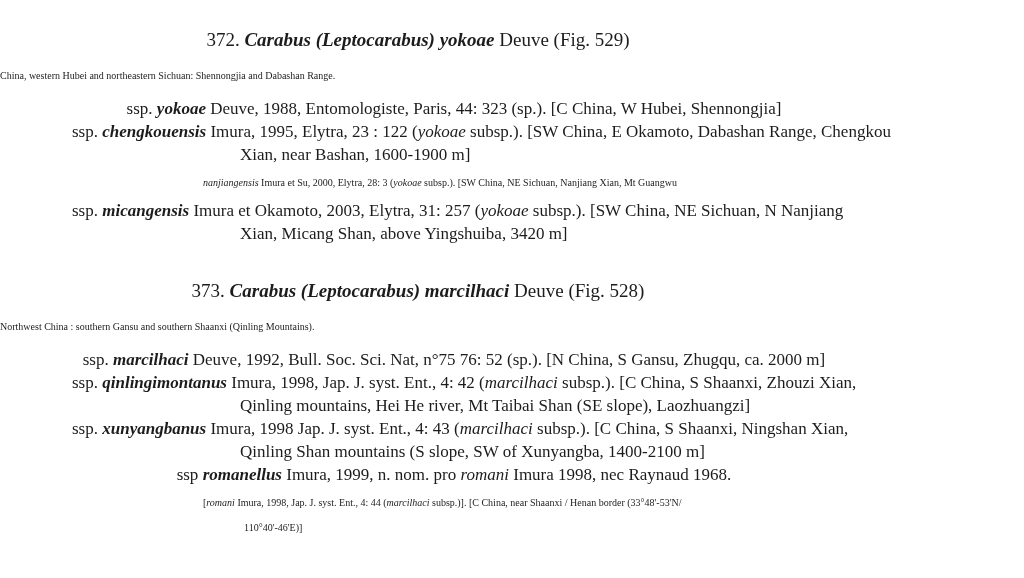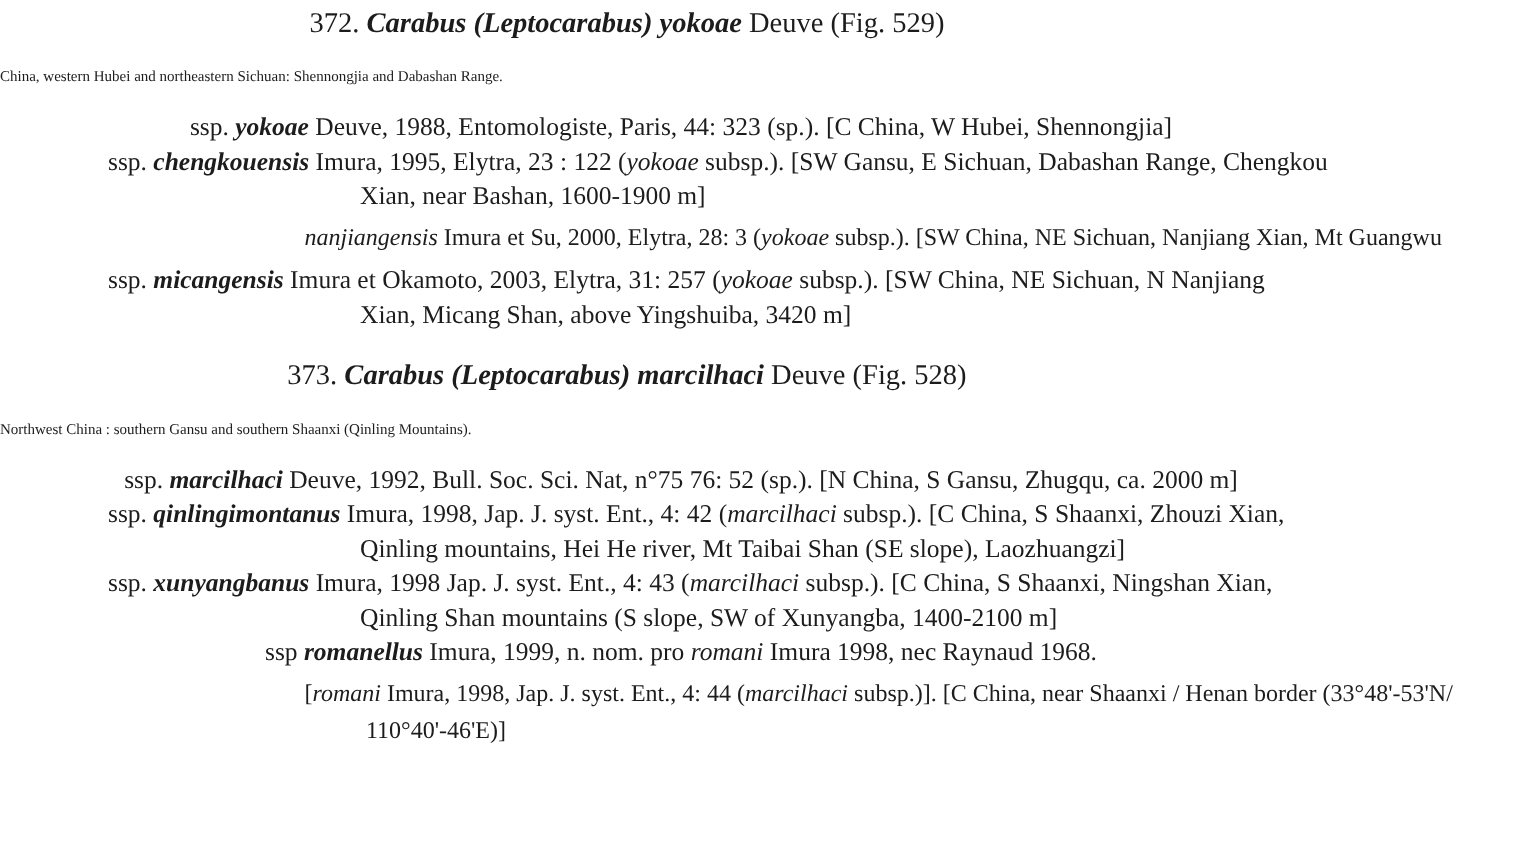--- a/index.html
+++ b/index.html
@@ -8,21 +8,21 @@
     background: #ffffff;
   }
   body {
     width: 1024px;
     height: 578px;
     overflow: hidden;
     font-family: "Liberation Serif", serif;
     color: #1c1c1c;
   }
   .page {
-    padding-top: 4px;
+    padding-top: 28px;
     width: 836px;
   }
   .section-heading {
     text-align: center;
     font-size: 19px;
     line-height: 24px;
     margin: 0 0 15px 0;
     white-space: nowrap;
   }
   .distribution {
@@ -36,45 +36,45 @@
   .entry { margin: 0; }
   .line {
     white-space: nowrap;
     font-size: 17px;
     line-height: 23px;
   }
   .l1m { margin-left: 72px; text-align: center; }
   .l2m { margin-left: 240px; }
   .entry-small { margin: 4px 0; }
   .entry-small .line {
-    font-size: 16px;
+    font-size: 10px;
     line-height: 25px;
   }
   .l1s { margin-left: 203px; }
   .l2s { margin-left: 244px; }
   .bi { font-weight: bold; font-style: italic; }
   .i  { font-style: italic; }
-  .section-2 { margin-top: 18px; }
+  .section-2 { margin-top: 34px; }
 </style>
 </head>
 <body>
 
 <div class="page">
 
   <div class="section">
     <div class="section-heading"><span>372. </span><span class="bi">Carabus (Leptocarabus) yokoae</span><span> Deuve (Fig. 529)</span></div>
     <div class="distribution">China, western Hubei and northeastern Sichuan: Shennongjia and Dabashan Range.</div>
     <div class="entries">
 
       <div class="entry">
         <div class="line l1m"><span>ssp. </span><span class="bi">yokoae</span><span> Deuve, 1988, Entomologiste, Paris, 44: 323 (sp.). [C China, W Hubei, Shennongjia]</span></div>
       </div>
 
       <div class="entry">
-        <div class="line l1m"><span>ssp. </span><span class="bi">chengkouensis</span><span> Imura, 1995, Elytra, 23 : 122 (</span><span class="i">yokoae</span><span> subsp.). [SW Gansu, E Sichuan, Dabashan Range, Chengkou</span></div>
+        <div class="line l1m"><span>ssp. </span><span class="bi">chengkouensis</span><span> Imura, 1995, Elytra, 23 : 122 (</span><span class="i">yokoae</span><span> subsp.). [SW China, E Okamoto, Dabashan Range, Chengkou</span></div>
         <div class="line l2m"><span>Xian, near Bashan, 1600-1900 m]</span></div>
       </div>
 
       <div class="entry entry-small">
         <div class="line l1s"><span class="i">nanjiangensis</span><span> Imura et Su, 2000, Elytra, 28: 3 (</span><span class="i">yokoae</span><span> subsp.). [SW China, NE Sichuan, Nanjiang Xian, Mt Guangwu</span></div>
       </div>
 
       <div class="entry">
         <div class="line l1m"><span>ssp. </span><span class="bi">micangensis</span><span> Imura et Okamoto, 2003, Elytra, 31: 257 (</span><span class="i">yokoae</span><span> subsp.). [SW China, NE Sichuan, N Nanjiang</span></div>
         <div class="line l2m"><span>Xian, Micang Shan, above Yingshuiba, 3420 m]</span></div>

